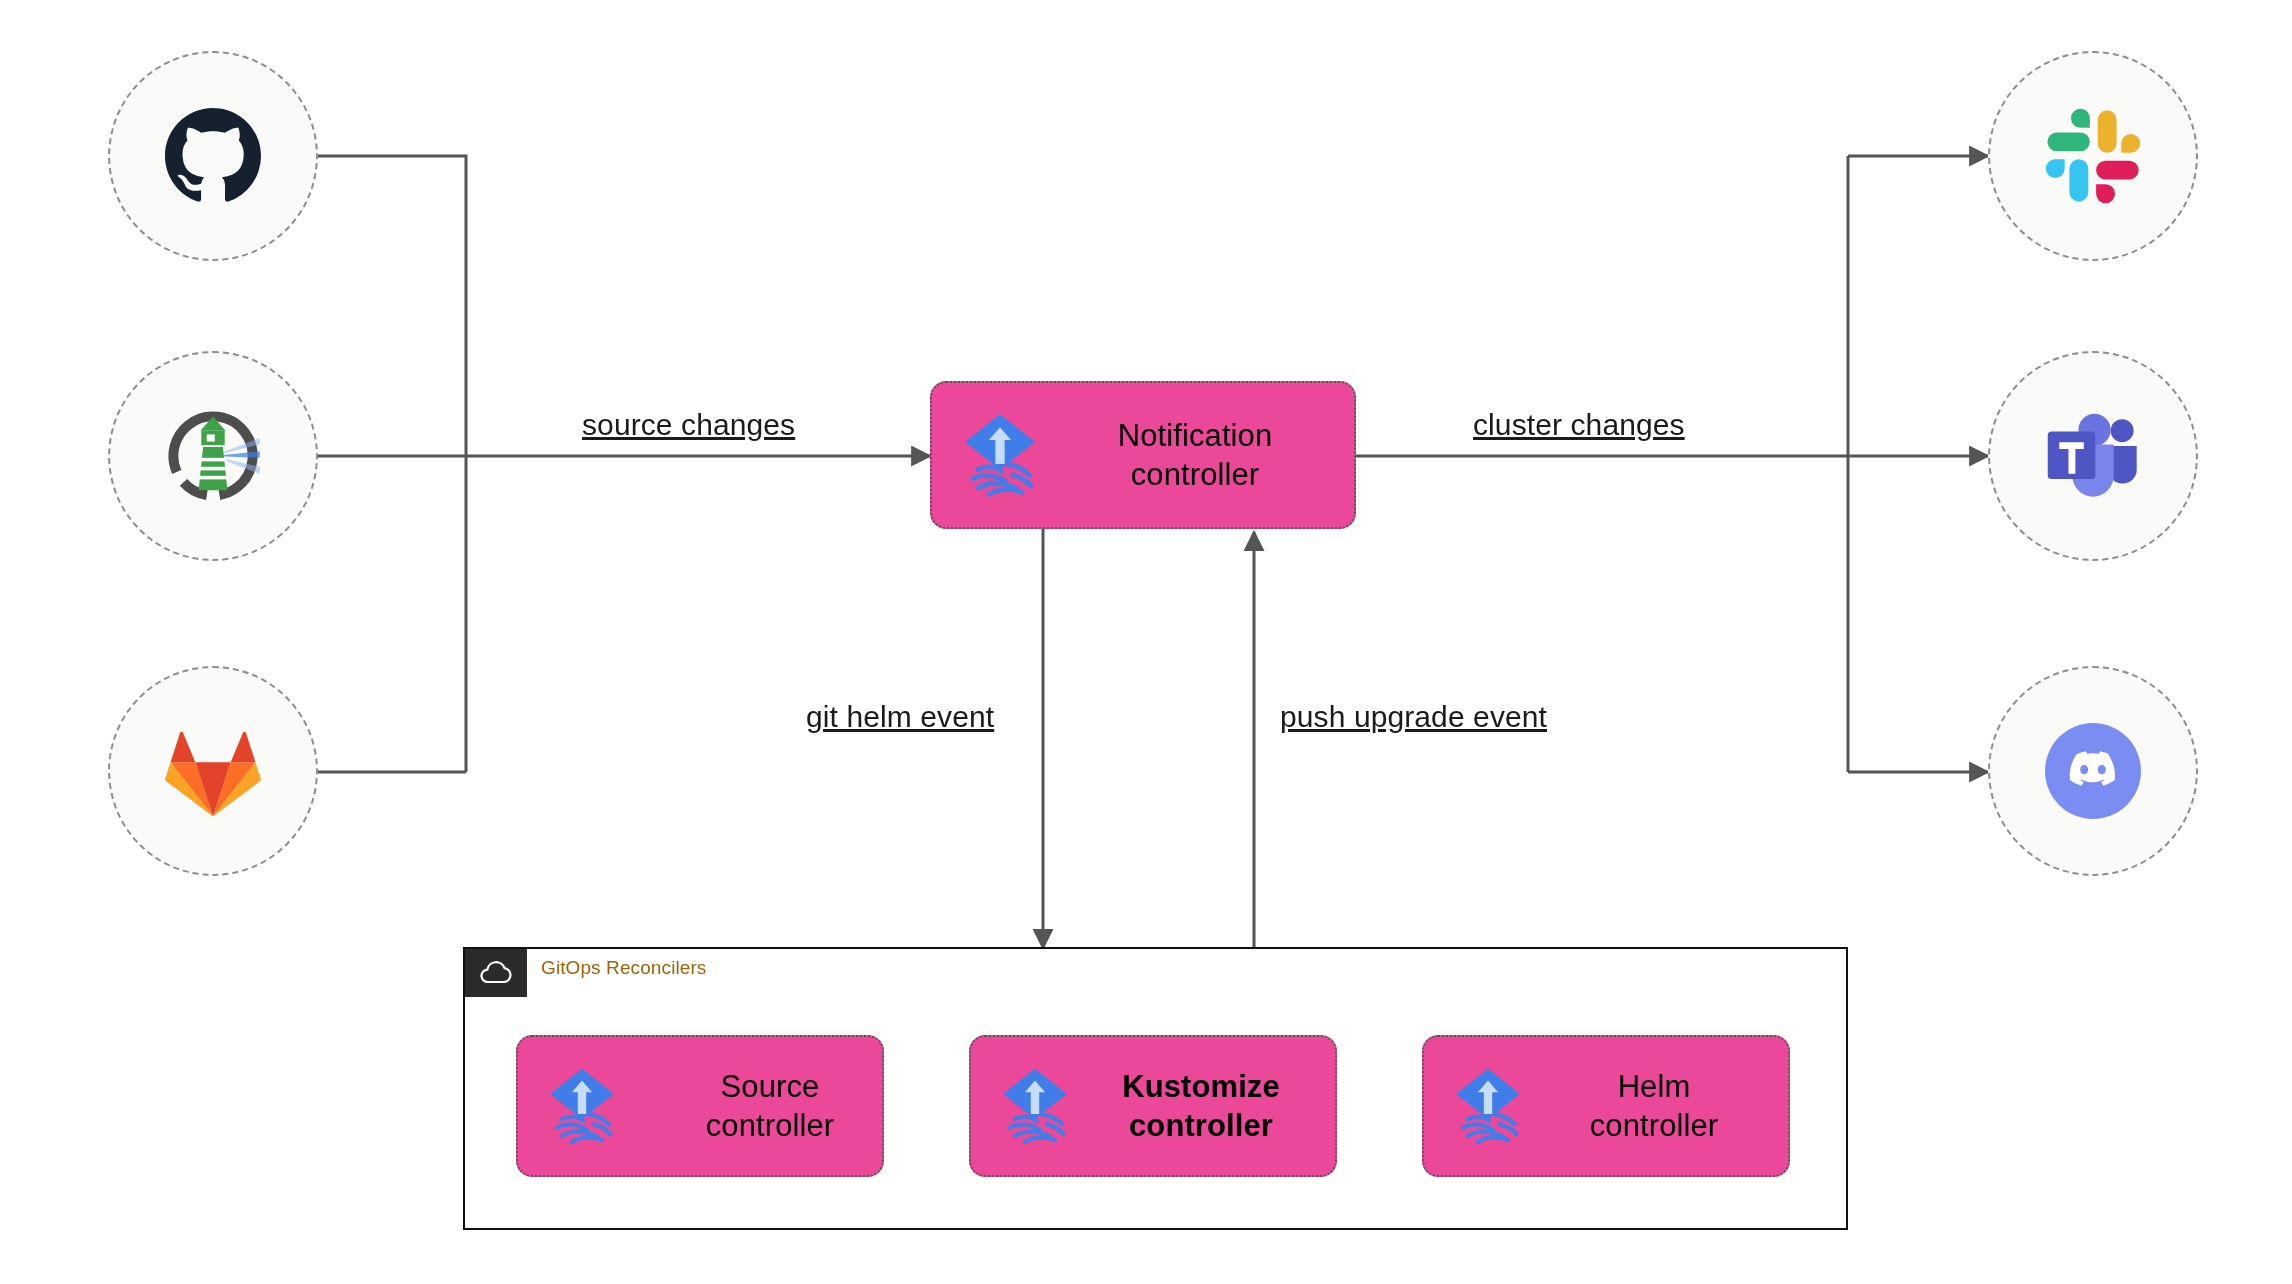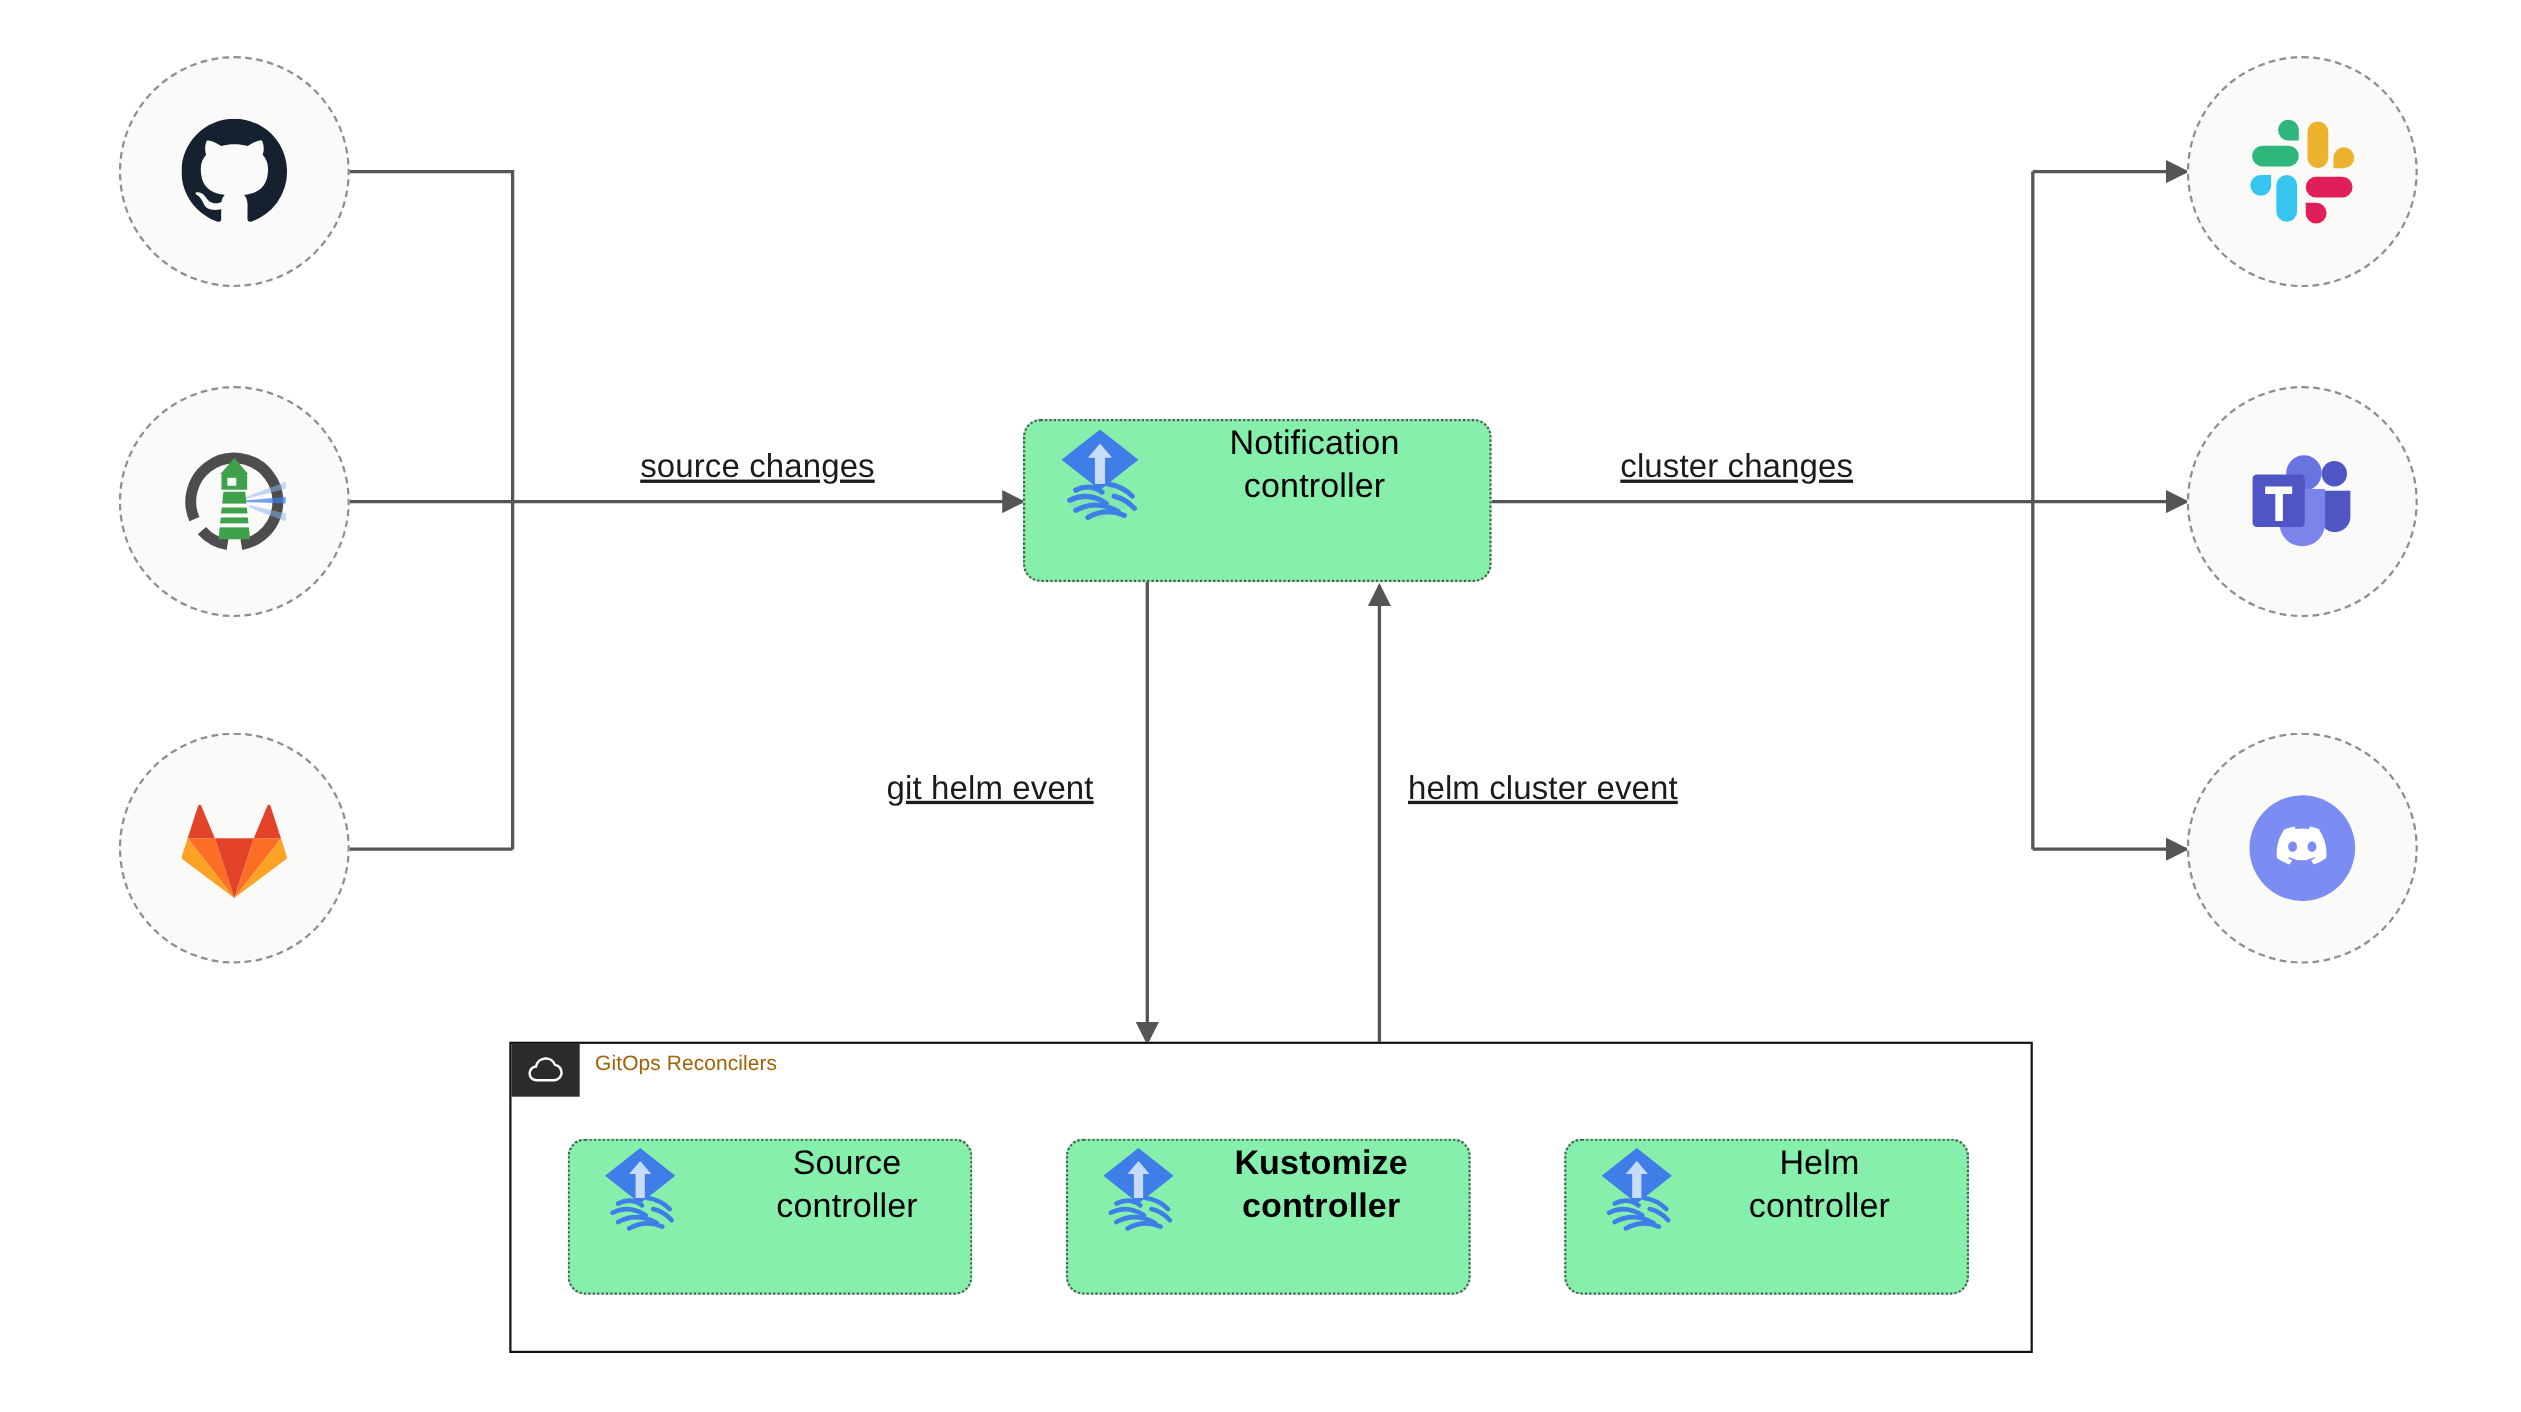--- a/index.html
+++ b/index.html
@@ -37,25 +37,26 @@
     display: flex;
     align-items: center;
     justify-content: center;
     box-sizing: border-box;
   }
   .circle-node svg { display:block; }
 
   
   .ctrl-box {
     position: absolute;
-    background: #86efac;
+    background: #ec4899;
     border: 2px dotted #555555;
     border-radius: 16px;
     box-sizing: border-box;
     display: flex;
+    align-items: center;
     justify-content: flex-start;
   }
   .ctrl-icon {
     flex: 0 0 auto;
     margin-left: 22px;
     margin-right: 6px;
   }
   .ctrl-label {
     flex: 1 1 auto;
     text-align: center;
@@ -336,15 +337,15 @@
     <span class="ctrl-label">Helm
 controller</span>
   </div>
 
   <div class="edge-label" style="left:582px; top:408px;">source changes</div>
 
   <div class="edge-label" style="left:1473px; top:408px;text-align:right;">cluster changes</div>
 
   <div class="edge-label" style="left:806px; top:700px;">git helm event</div>
 
-  <div class="edge-label" style="left:1280px; top:700px;">helm cluster event</div>
+  <div class="edge-label" style="left:1280px; top:700px;">push upgrade event</div>
 
 </div>
 
 </body></html>

